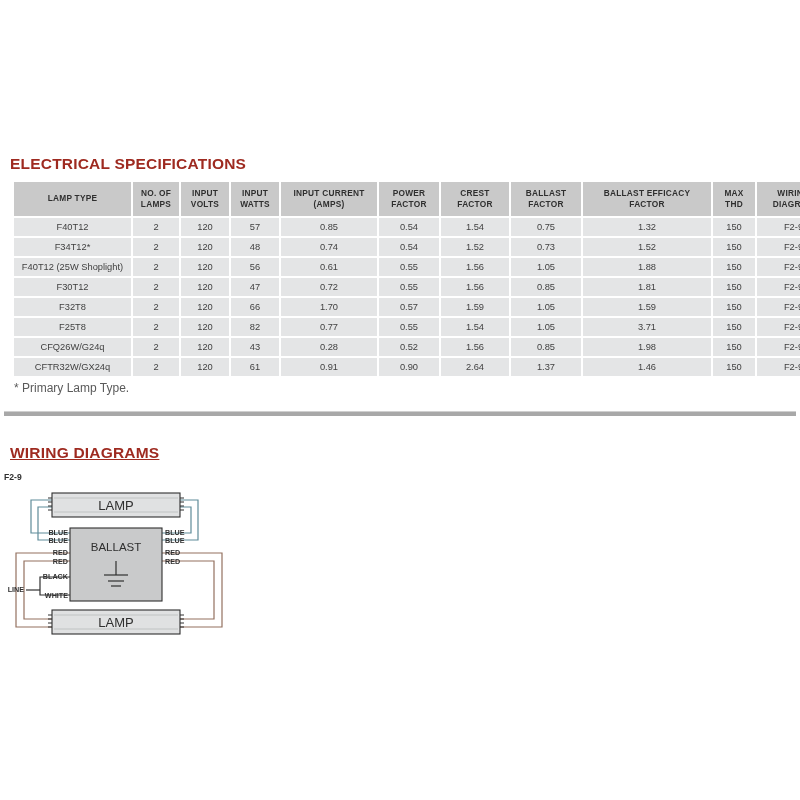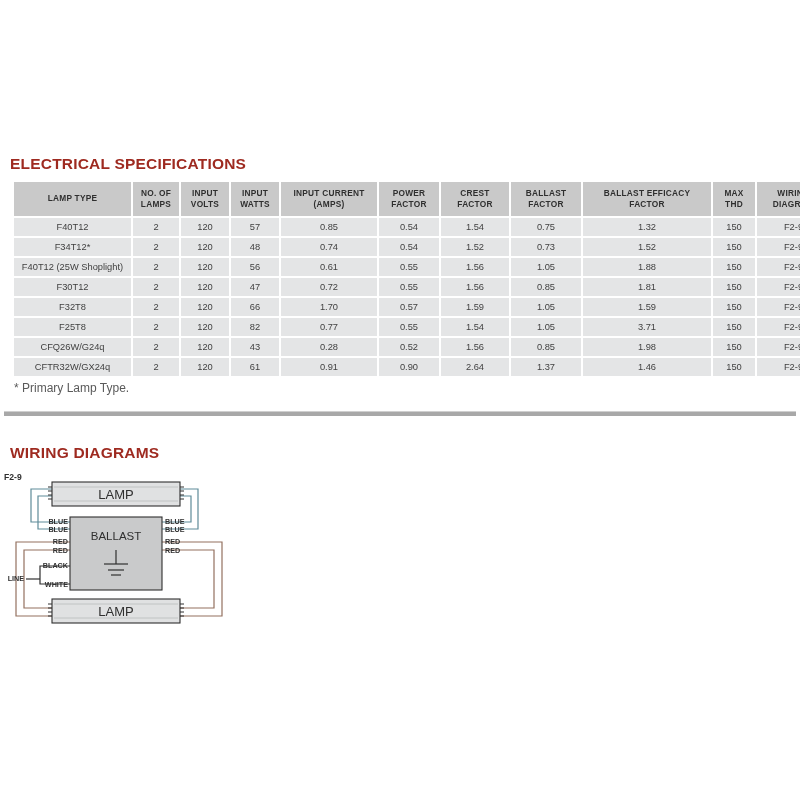--- a/index.html
+++ b/index.html
@@ -18,21 +18,21 @@
 
   
   .section-heading {
     position: absolute;
     font-size: 15.5px;
     font-weight: bold;
     letter-spacing: 0.2px;
     color: #9e2a20;
   }
   #electrical-heading { left: 10px; top: 155px; }
-  #wiring-heading     { left: 10px; top: 444px; }
+  #wiring-heading     { left: 10px; top: 444px; text-decoration: underline; }
 
   
   #spec-table {
     position: absolute;
     left: 14px;
     top: 182px;
     width: 776px;
     border-collapse: collapse;
     table-layout: fixed;
     font-size: 9px;
@@ -103,21 +103,21 @@
     position: absolute;
     left: 4px;
     top: 472px;
     font-size: 8.6px;
     font-weight: bold;
     color: #2f2f2f;
   }
   #wiring-diagram {
     position: absolute;
     left: 0px;
-    top: 474px;
+    top: 485px;
     width: 250px;
     height: 160px;
   }
   #wiring-diagram svg { display: block; }
   .wire-label {
     font-family: "Liberation Sans", sans-serif;
     font-size: 7.2px;
     font-weight: bold;
     fill: #2f2f2f;
   }

